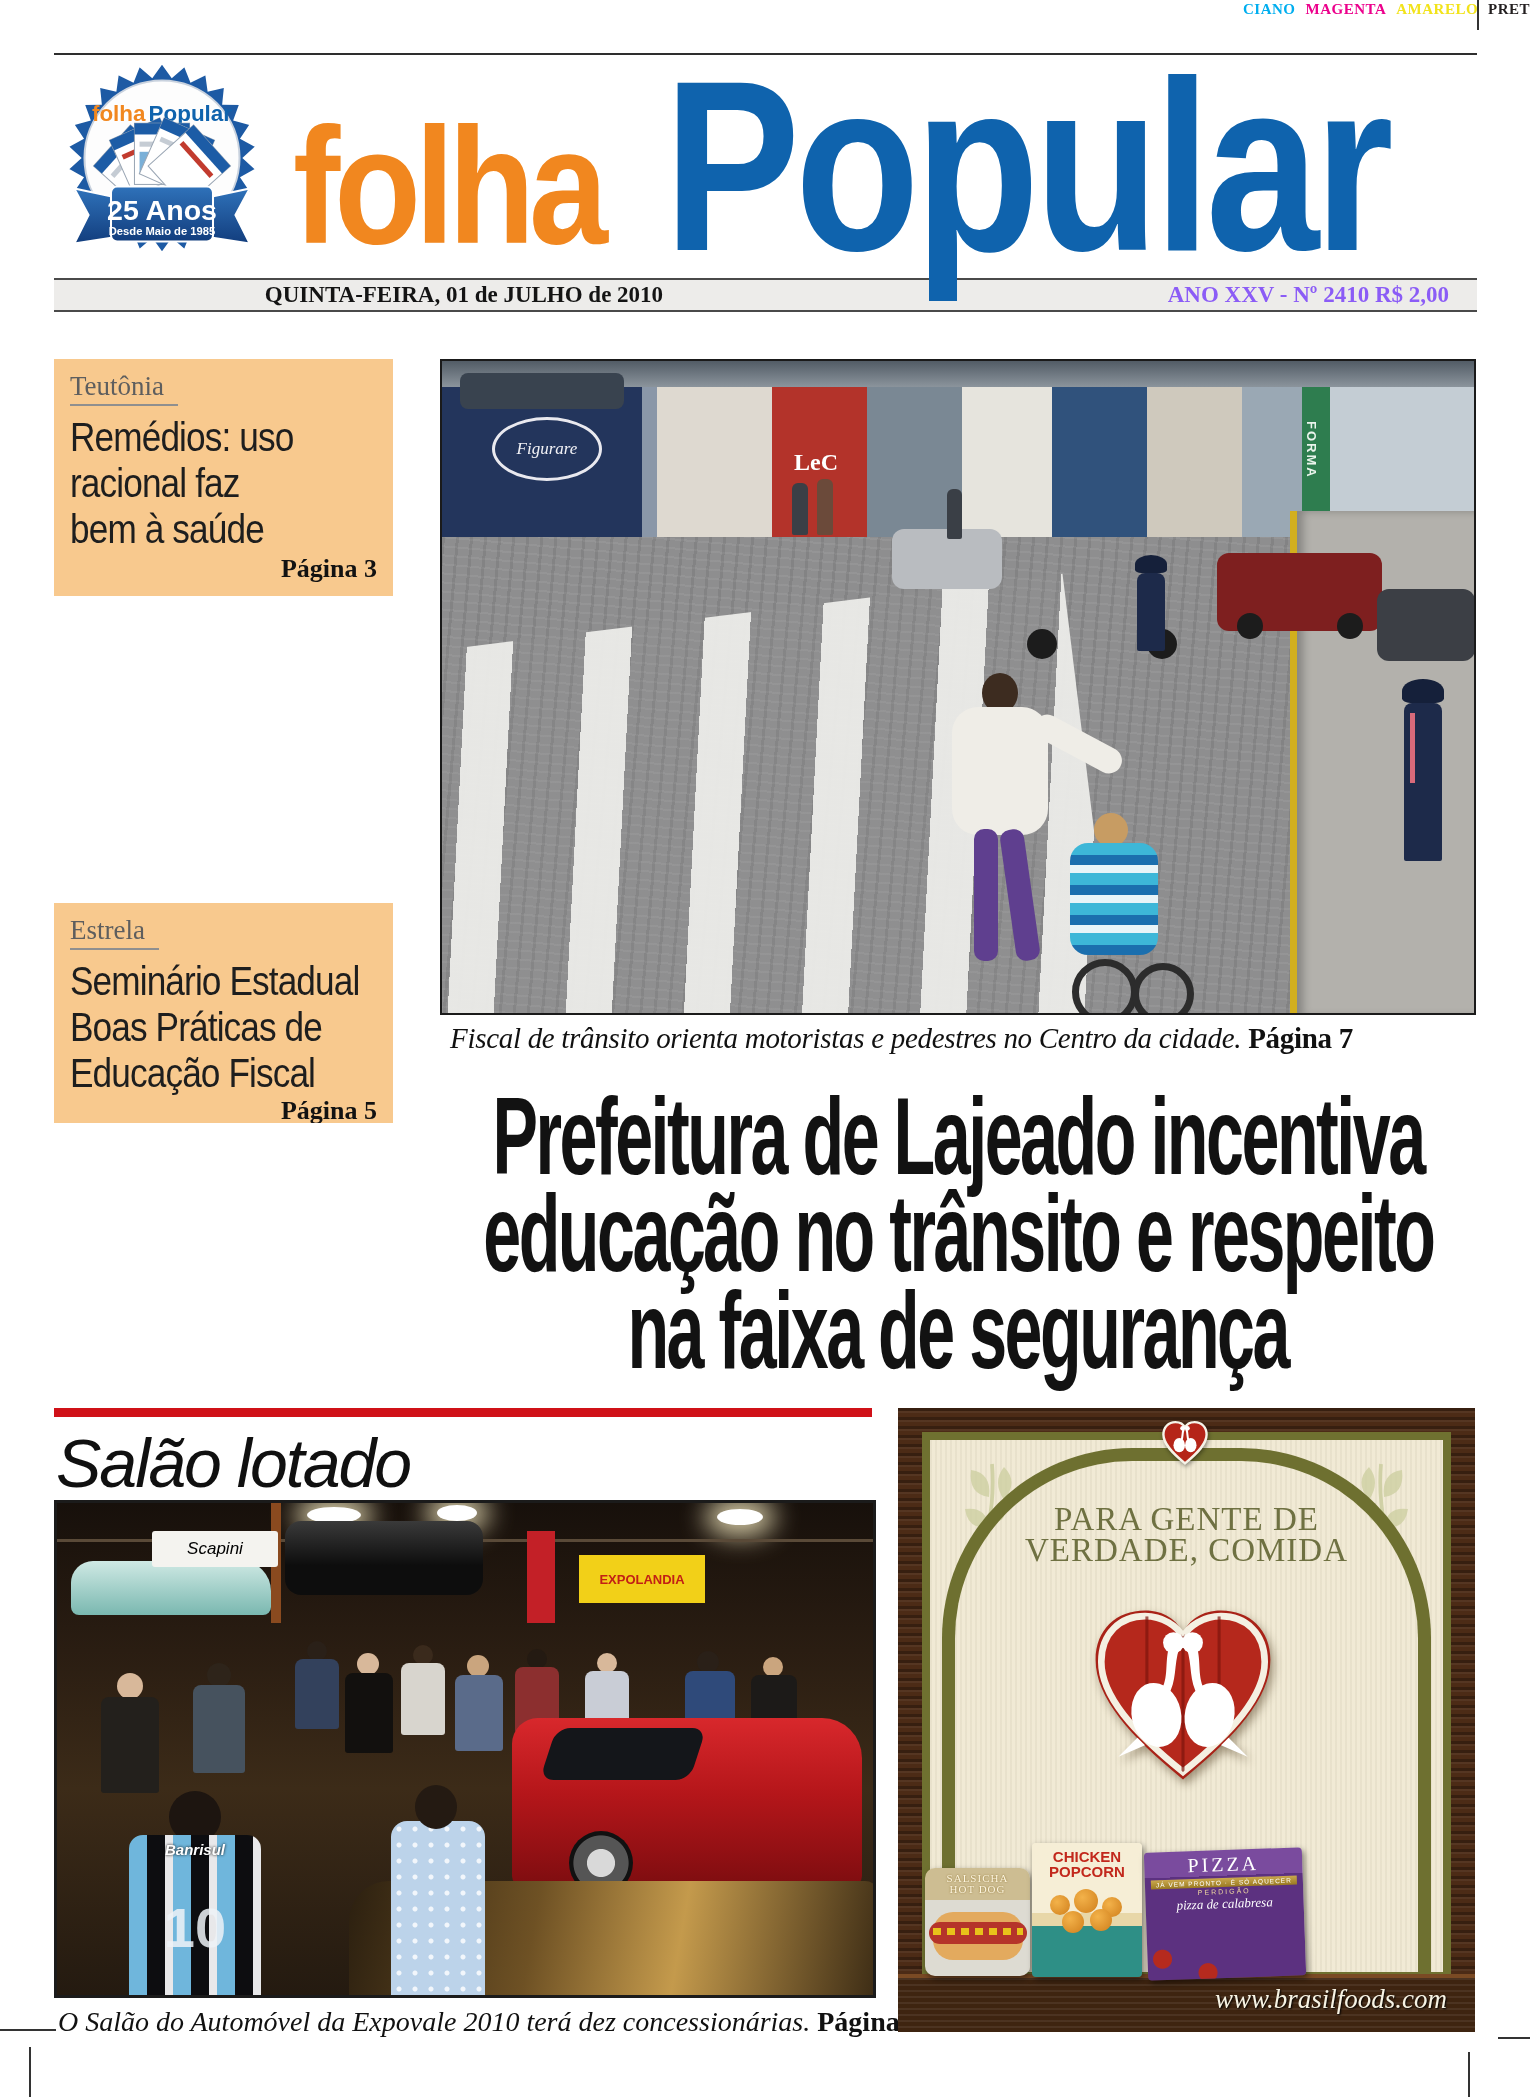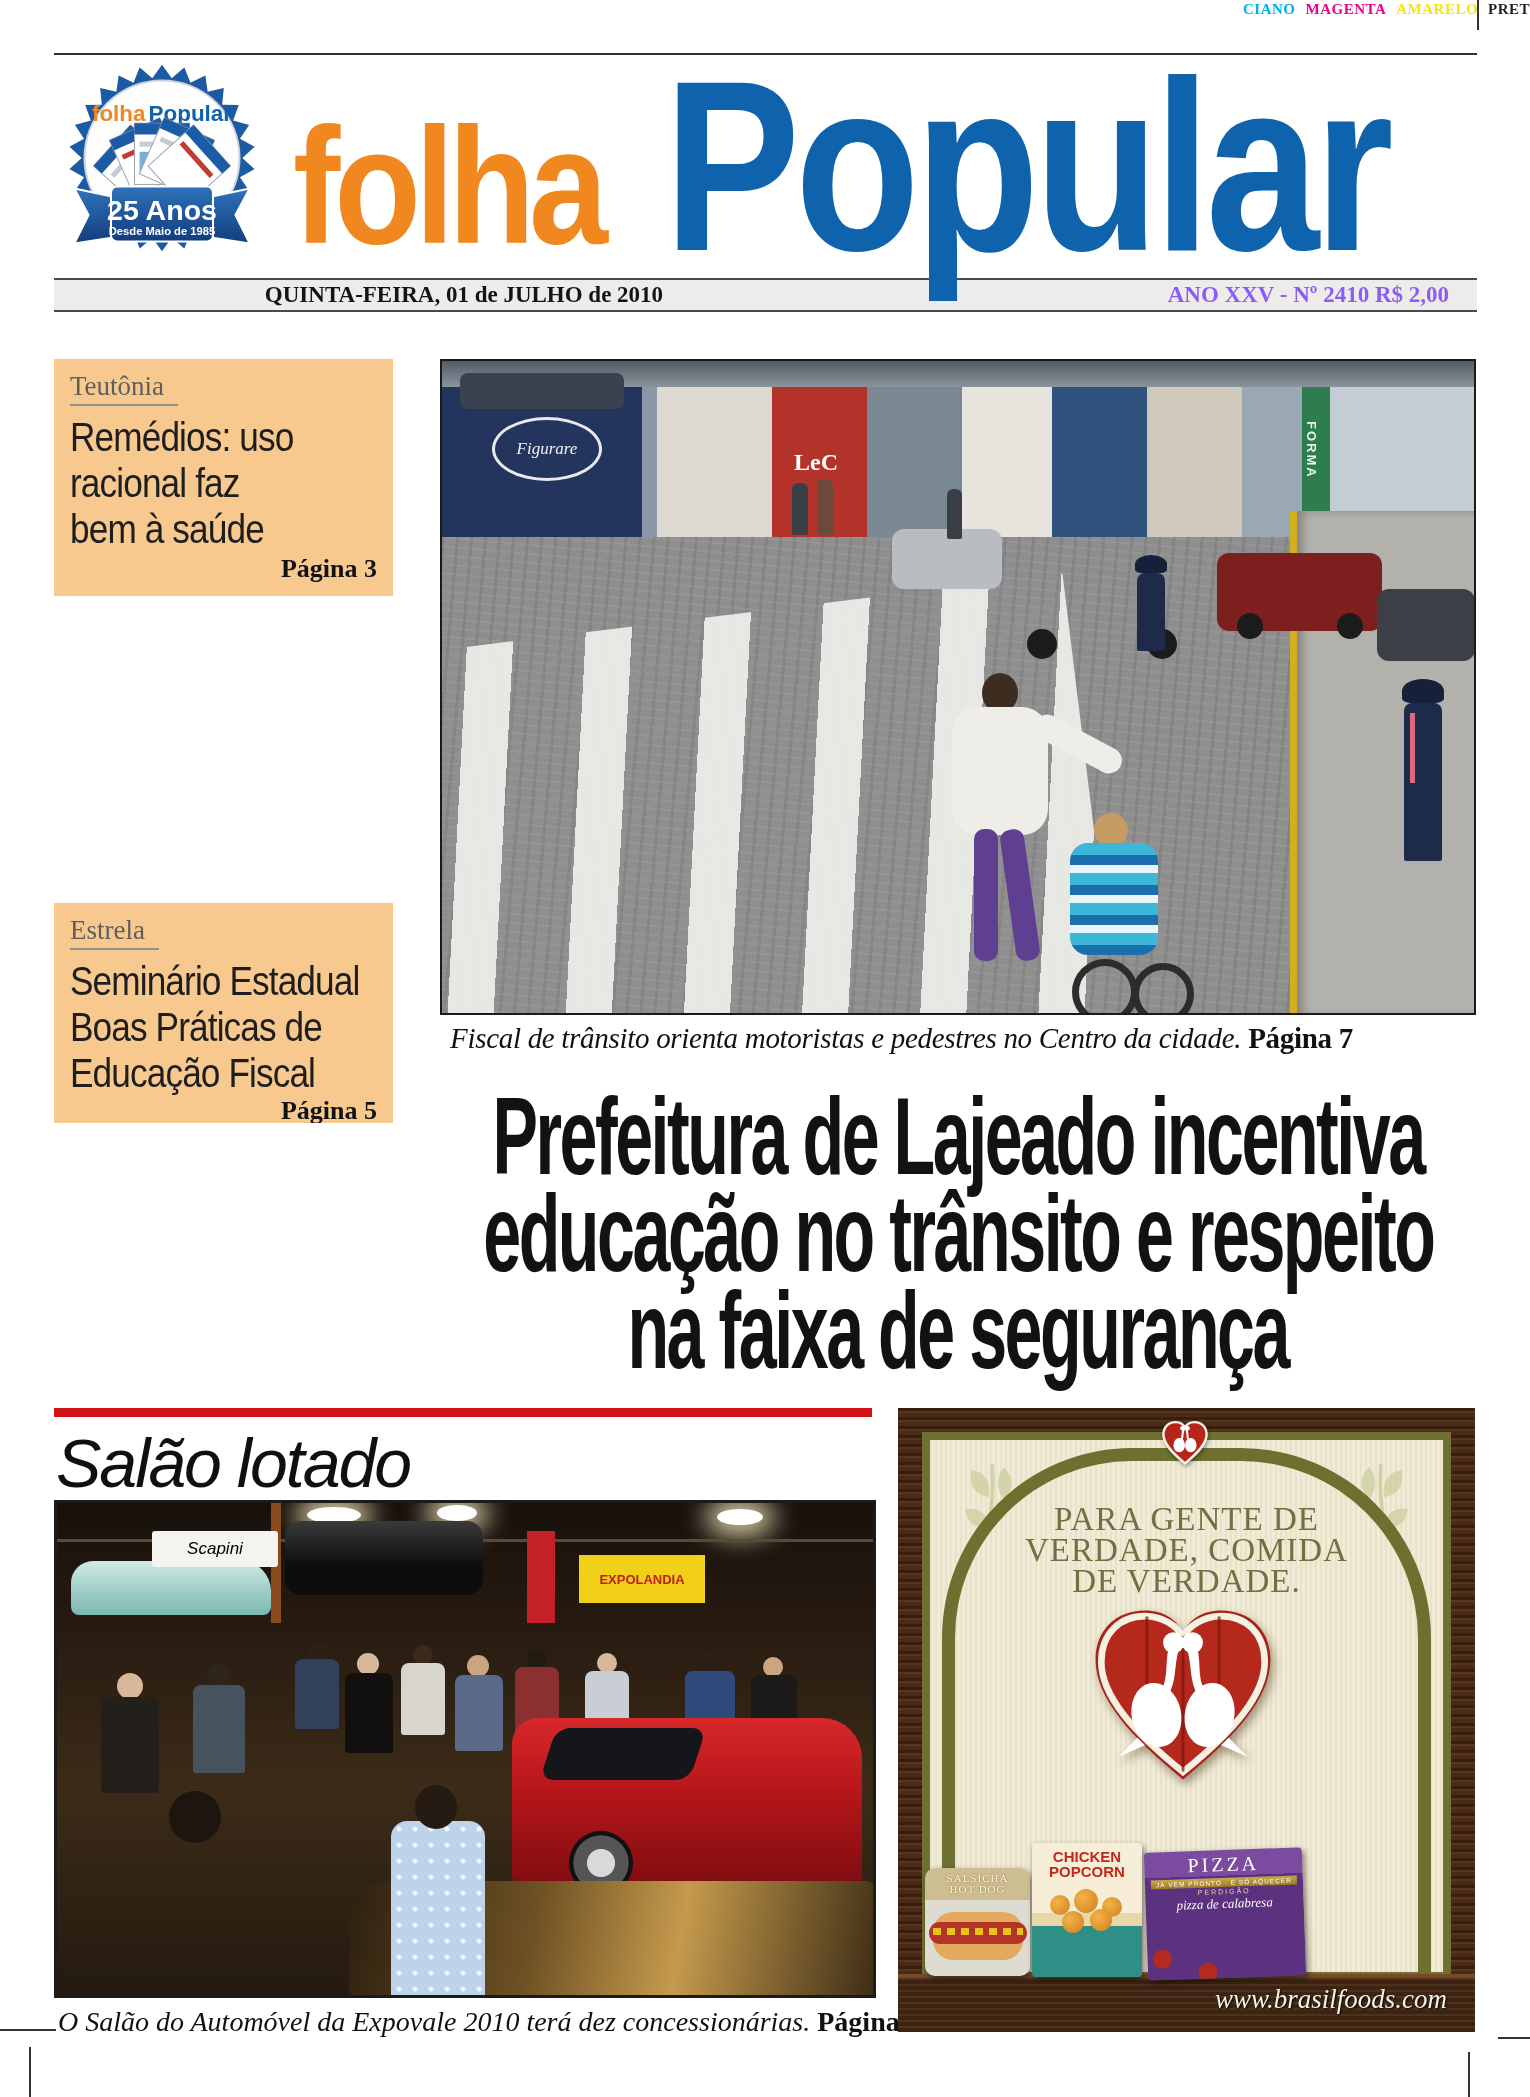--- a/index.html
+++ b/index.html
@@ -372,20 +372,24 @@
     <div class="car-red">
         <div class="win"></div>
       </div>
     <div class="rim" style="left:512px;top:328px;width:64px;height:64px;"></div>
     <div class="car-bronze"></div>
 
     <div class="pony"></div>
     <div class="crowd-h" style="left:358px;top:282px;width:42px;height:44px;background:#241a12;"></div>
 
     <div class="crowd-h" style="left:112px;top:288px;width:52px;height:52px;background:#1d1510;"></div>
+    <div class="gremio">
+      <div class="jn">Banrisul</div>
+      <div class="jnum">10</div>
+    </div>
   </div>
 
   <div class="caption2"><span>O Salão do Automóvel da Expovale 2010 terá dez concessionárias.</span> <b>Página 6</b></div>
 
   <div class="ad">
     <div class="ad-panel"></div>
     <svg class="leaf" style="left:52px;top:50px;" width="90" height="90" viewBox="0 0 60 60">
       <g fill="#ccceA0" fill-opacity="0.9">
         <path d="M14 8 Q28 10 26 26 Q12 24 14 8Z"></path>
           <path d="M36 6 Q46 16 36 28 Q28 16 36 6Z"></path>
@@ -413,21 +417,20 @@
         <path d="M40 42 C44 34 42 26 45 18 L49 20 C46 28 48 36 44 44 Z"></path>
         <path d="M60 42 C56 34 58 26 55 18 L51 20 C54 28 52 36 56 44 Z"></path>
         <circle cx="45" cy="17" r="5"></circle>
           <circle cx="55" cy="17" r="5"></circle>
       </g>
     </svg>
 
     <div class="ad-slogan">
       <div>PARA GENTE DE</div>
       <div>VERDADE, COMIDA</div>
-      <div>DE VERDADE.</div>
     </div>
 
     <svg class="heart-big" viewBox="0 0 100 95">
       <defs>
         <clipPath id="hclip">
           <path d="M50 88 C24 67 7 48 7 30 C7 15 17 6 30 6 C39 6 47 11 50 17 C53 11 61 6 70 6 C83 6 93 15 93 30 C93 48 76 67 50 88 Z"></path>
         </clipPath>
       </defs>
       <path d="M50 92 C22 69 4 49 4 29 C4 13 15 3 30 3 C40 3 47 8 50 15 C53 8 60 3 70 3 C85 3 96 13 96 29 C96 49 78 69 50 92 Z" fill="#a92217"></path>
       <path d="M50 88 C24 67 7 48 7 30 C7 15 17 6 30 6 C39 6 47 11 50 17 C53 11 61 6 70 6 C83 6 93 15 93 30 C93 48 76 67 50 88 Z" fill="#b5281c" stroke="#f4f0e2" stroke-width="3.5"></path>

